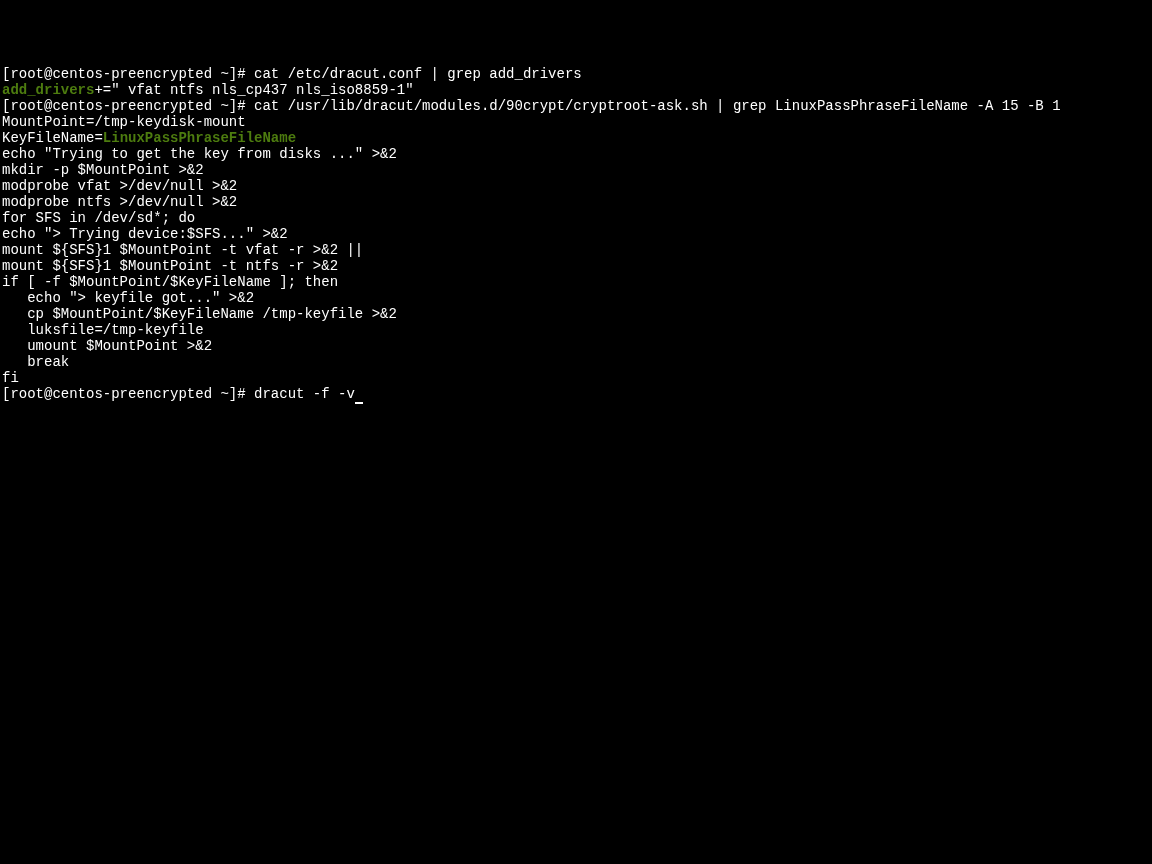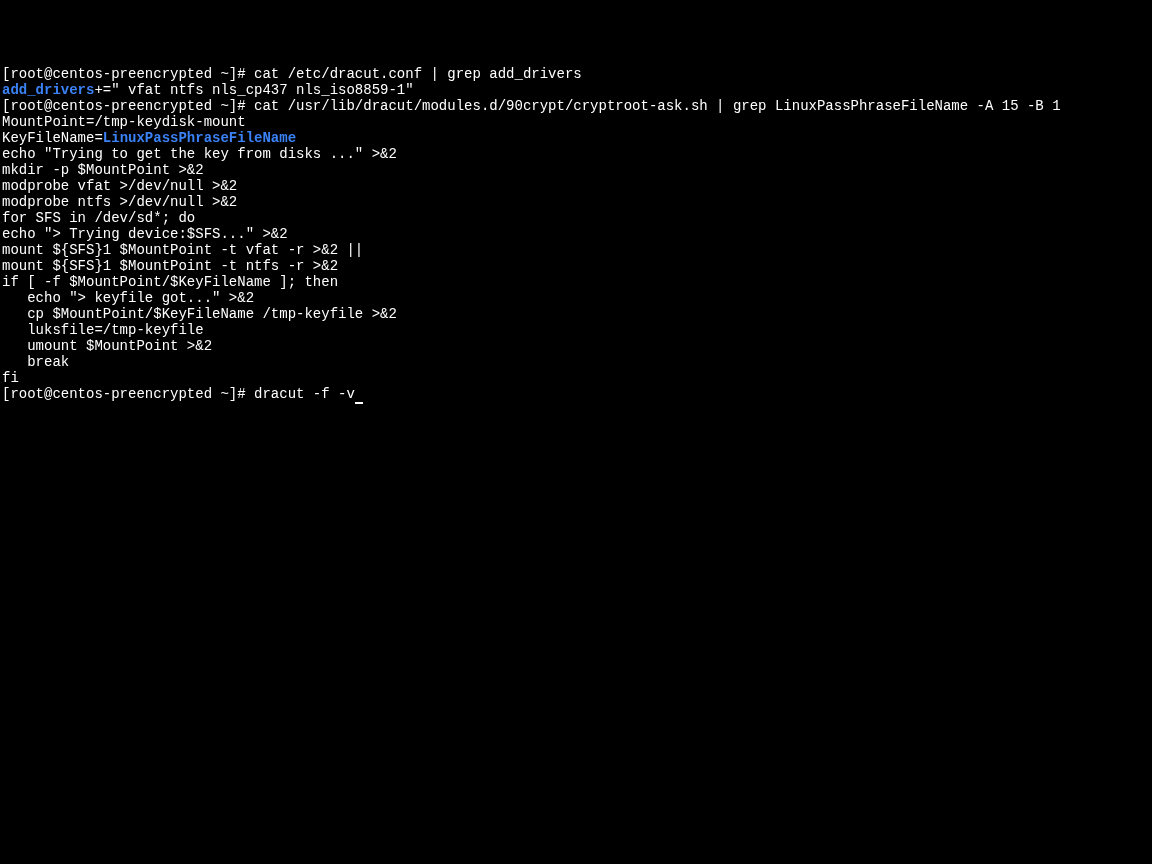--- a/index.html
+++ b/index.html
@@ -20,21 +20,21 @@
       white-space: pre;
     }
     .terminal {
       width: 100%;
       height: 100%;
     }
     .line {
       display: block;
     }
     .highlight {
-      color: #3b82f6;
+      color: #4d7c0f;
       font-weight: bold;
     }
     .cursor {
       display: inline-block;
       width: 8px;
       border-bottom: 2px solid #ffffff;
     }
   </style>
 </head>
 <body>

